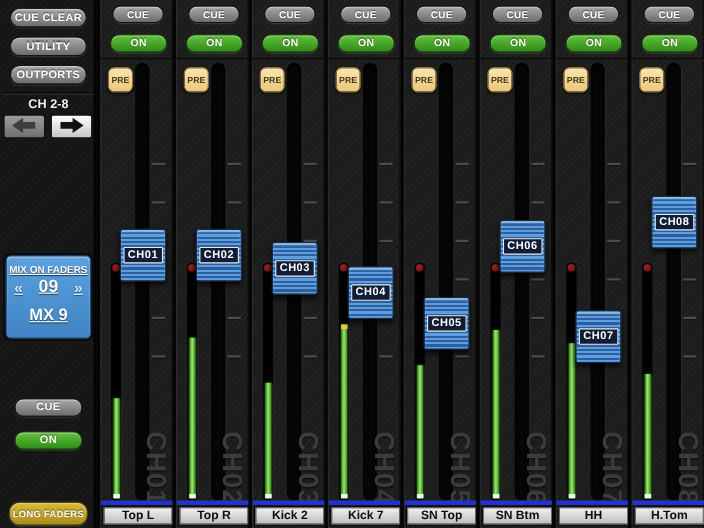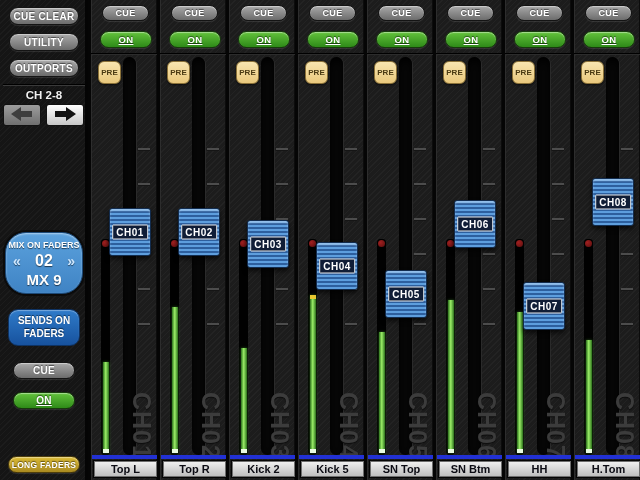--- a/index.html
+++ b/index.html
@@ -12,51 +12,51 @@
            background:#151515;
            background-image:repeating-linear-gradient(135deg, rgba(255,255,255,.03) 0 1px, transparent 1px 4px);
            border-right:3px solid #040404;}
   .pill{position:absolute;display:flex;align-items:center;justify-content:center;
         border-radius:10px;border:1px solid #141414;
         background:linear-gradient(#a9a9a9,#6c6c6c);
         color:#fff;font-weight:bold;font-size:10px;letter-spacing:.3px;
         text-shadow:0 -1px 1px rgba(0,0,0,.55);
         box-shadow:0 1px 1px rgba(255,255,255,.12), inset 0 1px 1px rgba(255,255,255,.45);
         padding:0;cursor:pointer;}
-  .pill.green{background:linear-gradient(#63c33c,#2e8a18);border-color:#173c0c;text-decoration:underline;}
+  .pill.green{background:linear-gradient(#63c33c,#2e8a18);border-color:#173c0c;}
   .pill.gold{background:linear-gradient(#dcbb36,#a98a20);border-color:#4e3e0c;font-size:8.5px;}
   .sb-cueclear{left:9px;top:7px;width:70px;height:18px;}
   .sb-outports{left:9px;top:33px;width:70px;height:18px;}
   .sb-utility{left:9px;top:59px;width:70px;height:18px;}
   .sb-divider{position:absolute;left:3px;top:84px;width:82px;height:2px;
               background:#000;border-bottom:1px solid #3a3a3a;}
   .ch-range{position:absolute;left:0;top:89px;width:88px;text-align:center;
             color:#f0f0f0;font-size:11.5px;font-weight:bold;text-shadow:0 -1px 1px #000;}
   .arrow-btn{position:absolute;top:104px;width:38px;height:22px;border-radius:3px;
              border:1px solid #111;display:flex;align-items:center;justify-content:center;
              cursor:pointer;}
   .arrow-prev{left:3px;background:linear-gradient(#9d9d9d,#6f6f6f);}
   .arrow-next{left:46px;background:linear-gradient(#ffffff,#c6c6c6);}
-  .mix-panel{position:absolute;left:5px;top:232px;width:78px;height:62px;border-radius:21px;
+  .mix-panel{position:absolute;left:5px;top:232px;width:78px;height:76px;border-radius:5px;
              background:linear-gradient(#5ba1dd,#3f83c4);
              border:1px solid #1d4a78;box-shadow:0 0 0 2px #0b0b0b, inset 0 1px 2px rgba(255,255,255,.5);
-             color:#fff;text-align:center;cursor:pointer;}
+             color:#fff;text-align:center;cursor:pointer;text-decoration:underline;}
   .mix-title{margin-top:7px;font-size:9px;font-weight:bold;text-shadow:0 1px 1px rgba(0,0,0,.6);}
   .mix-row{display:flex;align-items:center;justify-content:space-between;padding:0 7px;margin-top:2px;}
   .mix-chev{font-size:14px;font-weight:bold;color:#cfe8ff;text-shadow:0 1px 1px rgba(0,0,0,.5);}
   .mix-num{font-size:16px;font-weight:bold;text-shadow:0 1px 1px rgba(0,0,0,.6);}
-  .mix-name{font-size:15px;font-weight:bold;margin-top:1px;text-shadow:0 1px 1px rgba(0,0,0,.6);}
+  .mix-name{font-size:15px;font-weight:bold;margin-top:8px;text-shadow:0 1px 1px rgba(0,0,0,.6);}
   .sends-btn{position:absolute;left:8px;top:309px;width:72px;height:37px;border-radius:10px;
              background:linear-gradient(#2f7bc9,#17529e);border:1px solid #0e3364;
              color:#fff;font-weight:bold;font-size:10px;line-height:1.25;text-align:center;
              display:flex;align-items:center;justify-content:center;
              text-shadow:0 -1px 1px rgba(0,0,0,.6);box-shadow:inset 0 1px 1px rgba(255,255,255,.35);cursor:pointer;}
   .sb-cue{left:13px;top:362px;width:62px;height:17px;}
   .sb-on{left:13px;top:392px;width:62px;height:17px;}
-  .sb-long{left:8px;top:456px;width:72px;height:17px;}
+  .sb-long{left:8px;top:456px;width:72px;height:22px;}
   
   .strips{position:absolute;left:88px;top:0;width:552px;height:480px;}
   .strip{position:absolute;top:0;width:69px;height:480px;
          background:#1c1c1c;
          background-image:repeating-linear-gradient(135deg, rgba(255,255,255,.03) 0 1px, transparent 1px 4px);
          border-left:3px solid #050505;
          box-shadow:inset 1px 0 0 #2d2d2d, inset -1px 0 0 #0c0c0c;}
   .strip-cue{left:11px;top:5px;width:47px;height:16px;font-size:9px;}
   .strip-on{left:9px;top:31px;width:52px;height:17px;font-size:9.5px;}
   .strip-divider{position:absolute;left:0;top:53px;width:69px;height:2px;
@@ -119,26 +119,25 @@
       <span>
         <svg width="24" height="16" viewBox="0 0 24 16">
             <path d="M13 1 L13 5 L2 5 L2 11 L13 11 L13 15 L23 8 Z" fill="#111"></path>
           </svg>
       </span>
     </button>
     <div class="mix-panel">
       <div class="mix-title">MIX ON FADERS</div>
       <div class="mix-row">
         <span class="mix-chev">«</span>
-        <span class="mix-num">02</span>
+        <span class="mix-num">09</span>
         <span class="mix-chev">»</span>
       </div>
       <div class="mix-name">MX 9</div>
     </div>
-    <button class="sends-btn">SENDS ON FADERS</button>
     <button class="pill sb-cue">CUE</button>
     <button class="pill green sb-on">ON</button>
     <button class="pill gold sb-long">LONG FADERS</button>
   </aside>
 
   <main class="strips" id="strips-container">
       <div class="strip" style="left: 0px;">
       <button class="pill strip-cue">CUE</button>
       <button class="pill green strip-on">ON</button>
       <div class="strip-divider"></div>
@@ -237,21 +236,21 @@
         <div class="peak-dot"></div>
       </div>
       <div class="meter-fill peak" style="top: 295px; height: 158px;">
         <div class="bottom-tip"></div>
       </div>
       <div class="watermark">CH04</div>
       <div class="fader-cap" style="top: 242px;">
         <div class="cap-label">CH04</div>
       </div>
       <div class="blue-bar"></div>
-      <div class="name-box">Kick 5</div>
+      <div class="name-box">Kick 7</div>
     </div>
       <div class="strip" style="left: 276px;">
       <button class="pill strip-cue">CUE</button>
       <button class="pill green strip-on">ON</button>
       <div class="strip-divider"></div>
       <div class="pre-badge">PRE</div>
       <div class="fader-track"></div>
       <div class="ticks">
           <div class="tick" style="top: 148px;"></div>
           <div class="tick" style="top: 183px;"></div>

